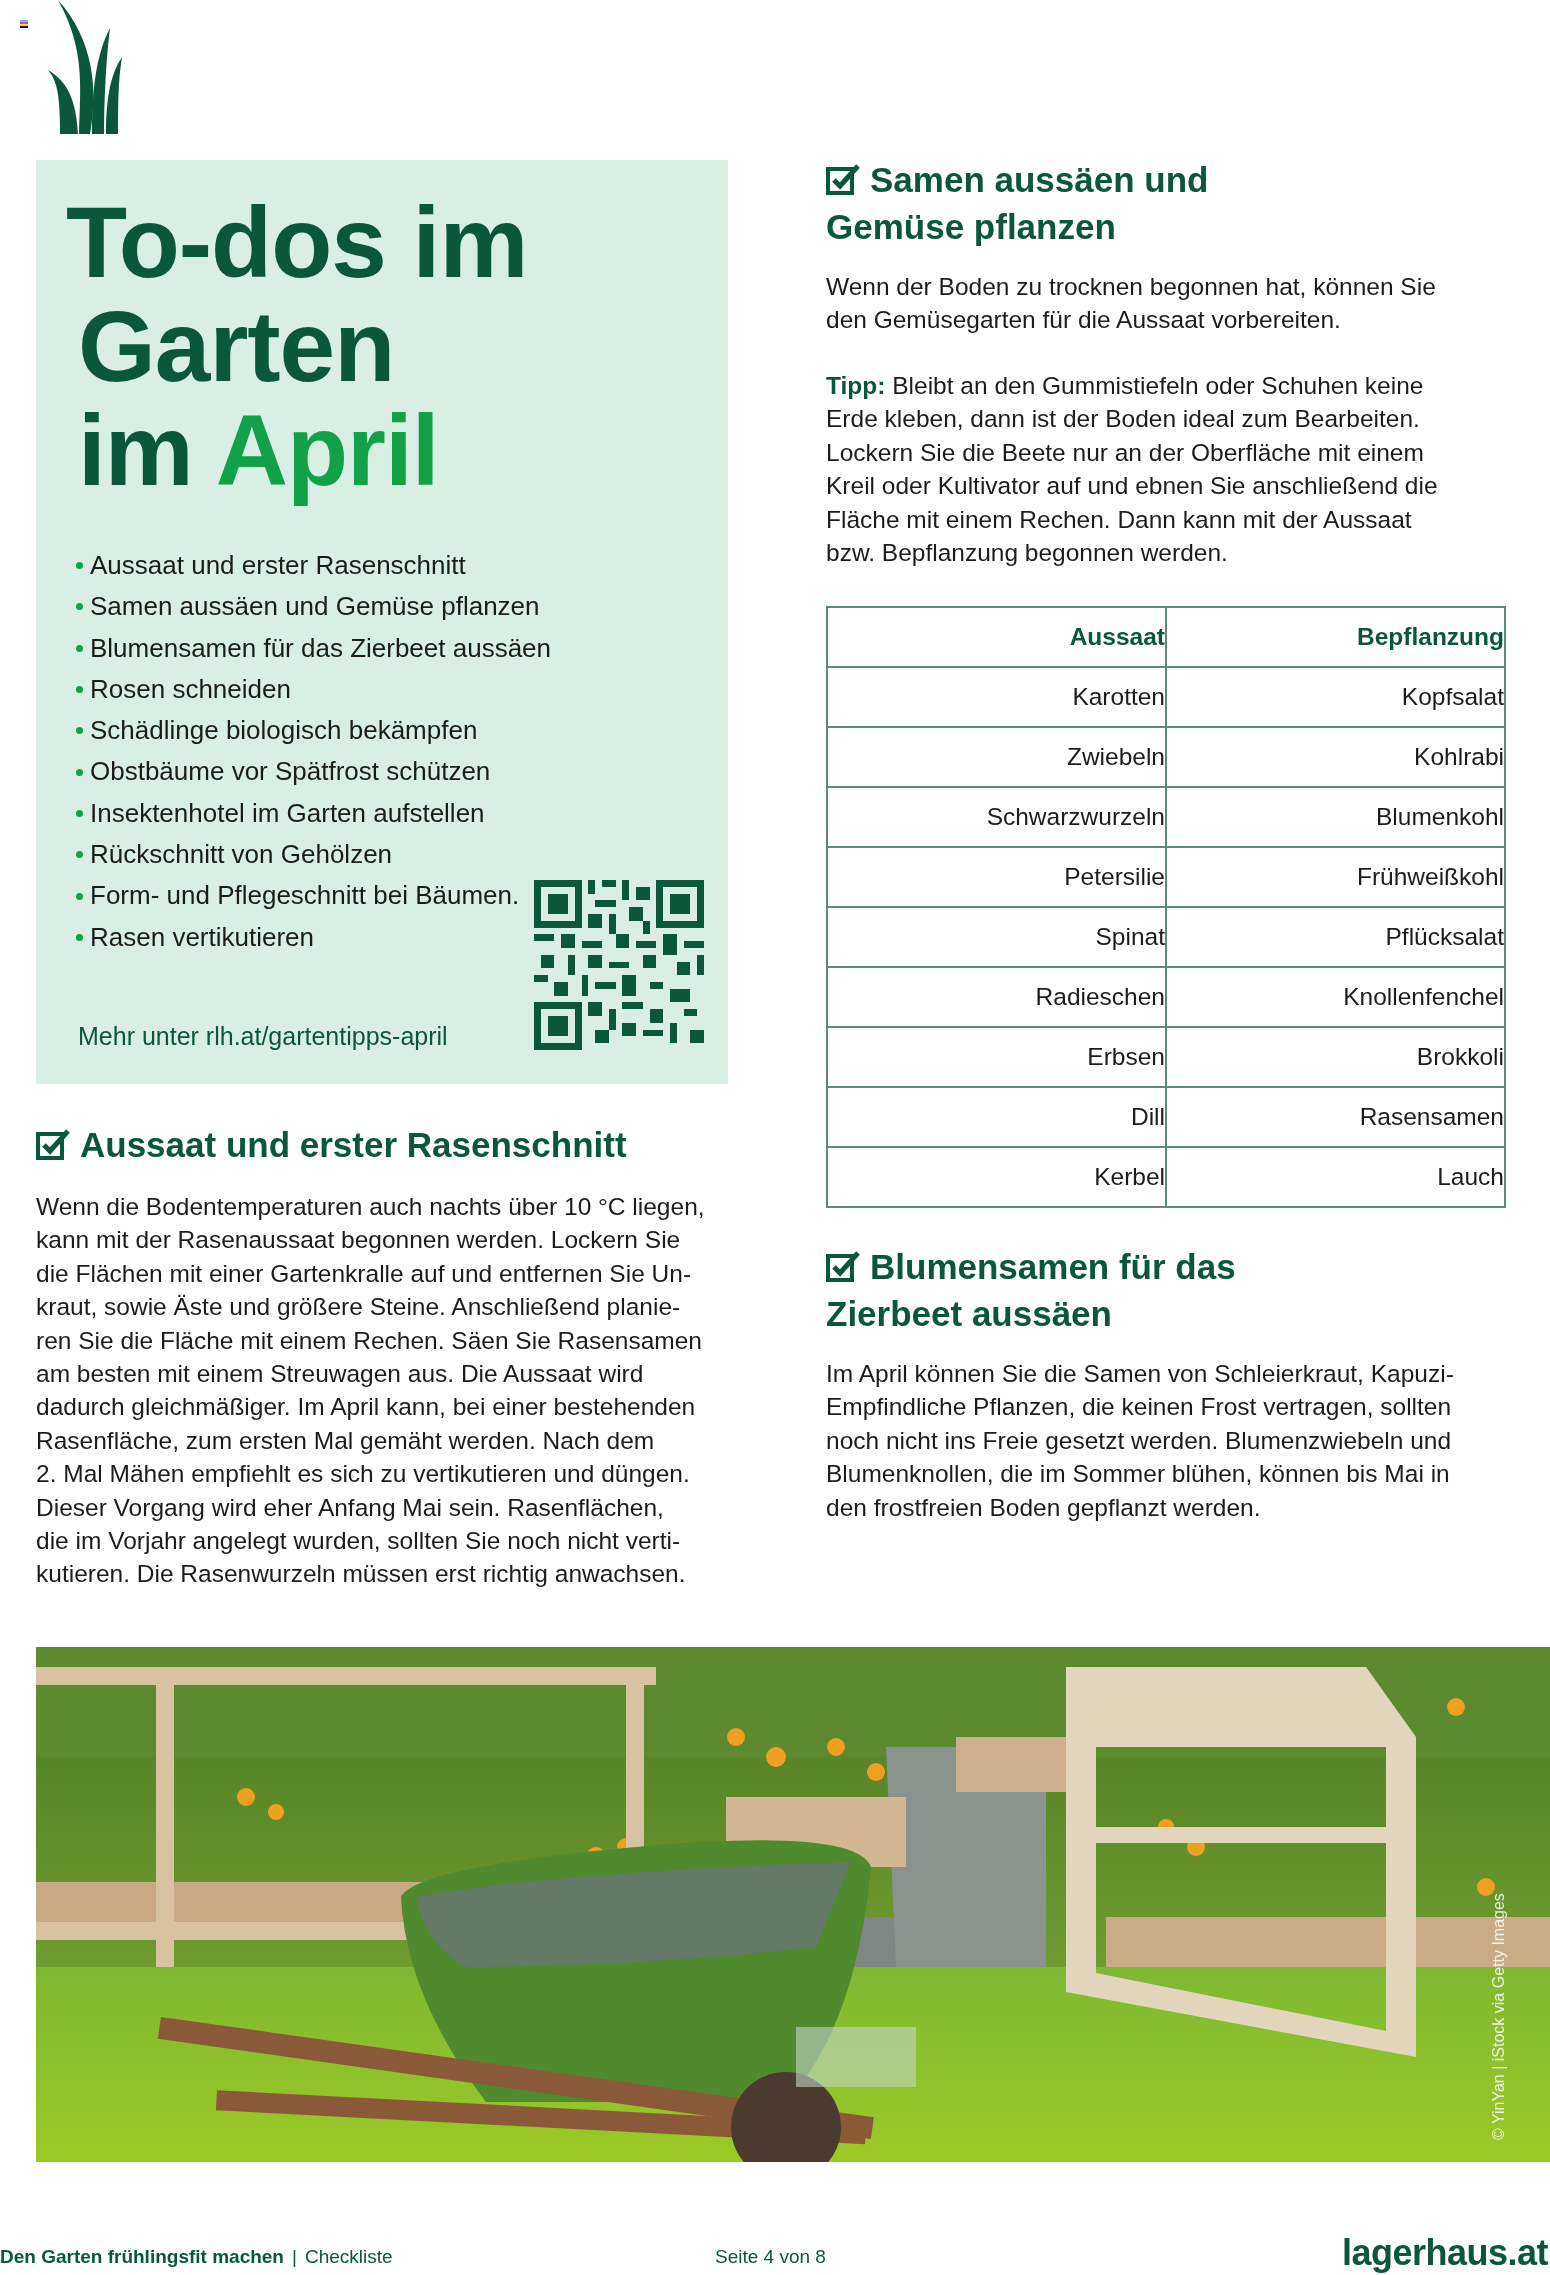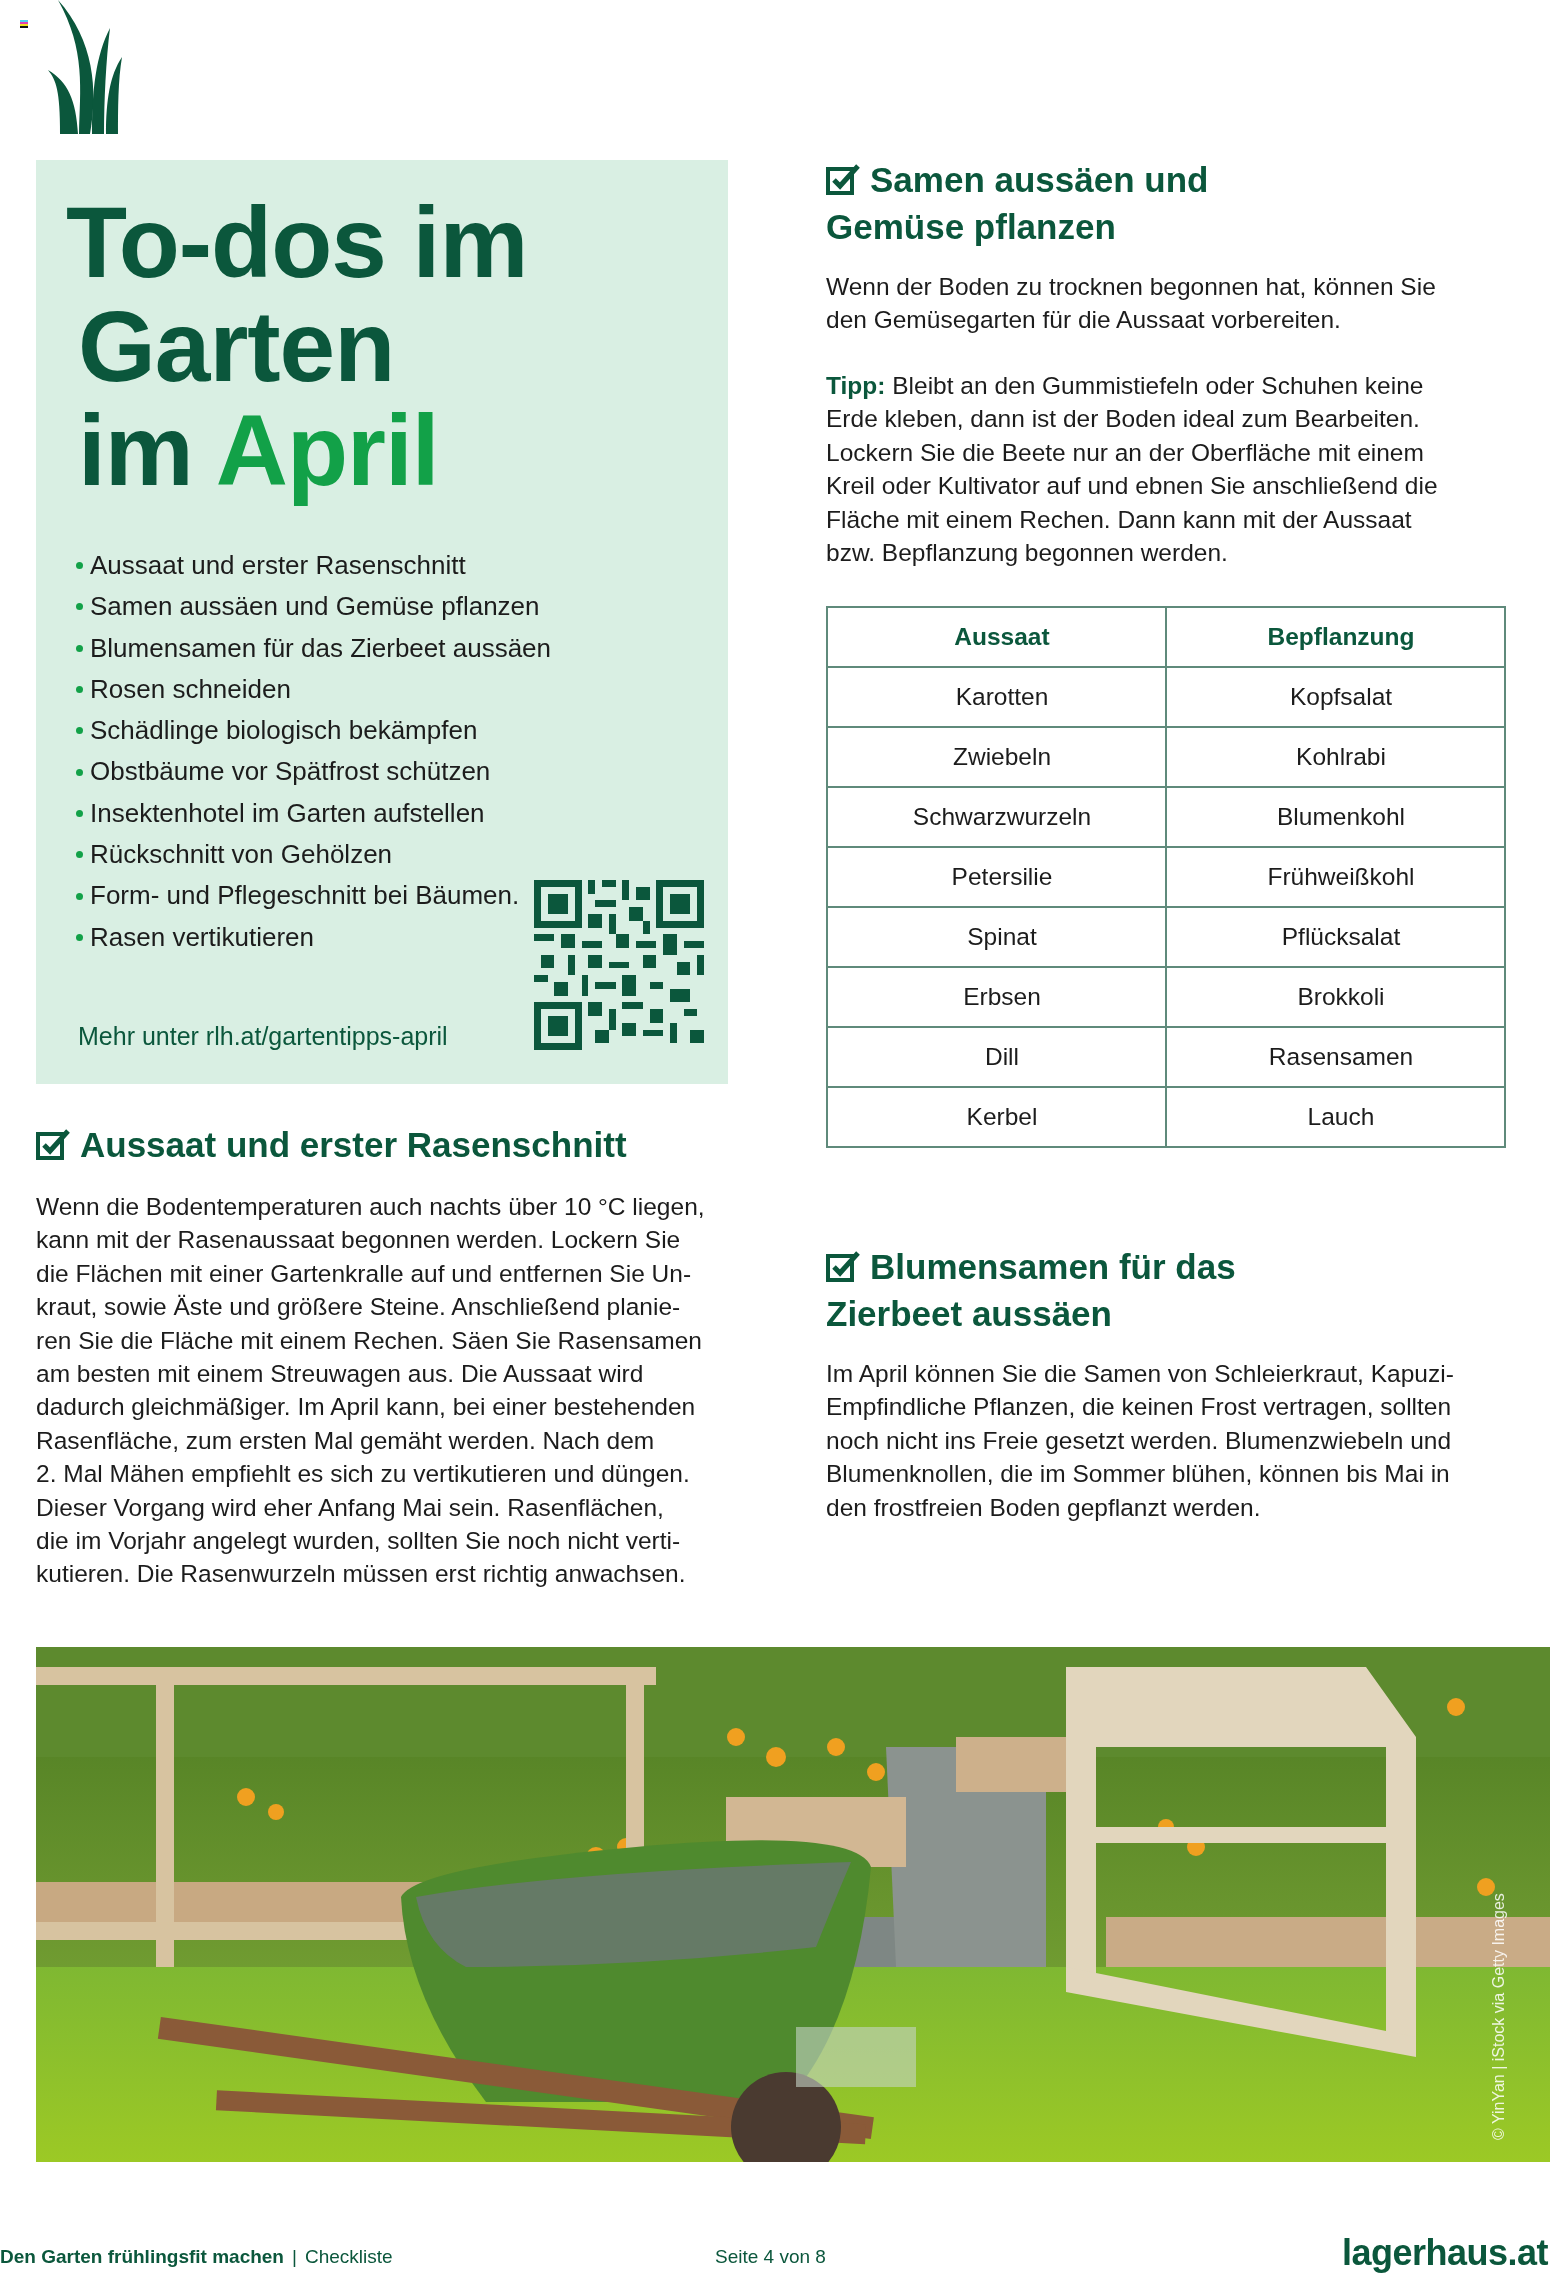--- a/index.html
+++ b/index.html
@@ -26,21 +26,21 @@
 
   .qr { position: absolute; left: 498px; top: 720px; width: 170px; height: 170px; }
 
   .section-heading { position: absolute; font-weight: 700; font-size: 35px; line-height: 47px; color: #0b573c; }
   .section-heading .check { display: inline-block; vertical-align: -3px; width: 36px; height: 32px; margin-right: 8px; }
   .body-text { position: absolute; font-size: 24.5px; line-height: 33.4px; color: #1c1c1c; }
   .body-text p { white-space: nowrap; }
   .tip-label { color: #0b573c; font-weight: 700; }
 
   .veg-table { position: absolute; left: 826px; top: 606px; width: 680px; border-collapse: collapse; }
-  .veg-table th, .veg-table td { border: 2px solid #5f8a7b; height: 60px; padding: 0 0 0 11px; font-size: 24.5px; text-align: center; vertical-align: middle; width: 50%; }
+  .veg-table th, .veg-table td { border: 2px solid #5f8a7b; height: 60px; padding: 0 0 0 11px; font-size: 24.5px; text-align: right; vertical-align: middle; width: 50%; }
   .veg-table th { color: #0b573c; font-weight: 700; }
   .veg-table td { color: #1c1c1c; }
 
   .photo { position: absolute; left: 36px; top: 1647px; width: 1514px; height: 515px; overflow: hidden; background: #7fb52a; }
   .photo svg { display: block; }
   .credit-text { position: absolute; left: 1490px; top: 2140px; transform: rotate(-90deg); transform-origin: left top; font-size: 16px; color: rgba(255,255,255,0.85); white-space: nowrap; }
 
   .footer { position: absolute; left: 0; top: 2240px; width: 1550px; height: 35px; }
   .footer-left { position: absolute; left: 0; top: 6px; font-size: 19px; color: #0b573c; white-space: nowrap; }
   .footer-left b { font-weight: 700; }
@@ -240,20 +240,24 @@
       </tr>
     <tr>
         <td>Petersilie</td>
         <td>Frühweißkohl</td>
       </tr>
     <tr>
         <td>Spinat</td>
         <td>Pflücksalat</td>
       </tr>
     <tr>
+        <td>Radieschen</td>
+        <td>Knollenfenchel</td>
+      </tr>
+    <tr>
         <td>Erbsen</td>
         <td>Brokkoli</td>
       </tr>
     <tr>
         <td>Dill</td>
         <td>Rasensamen</td>
       </tr>
     <tr>
         <td>Kerbel</td>
         <td>Lauch</td>

